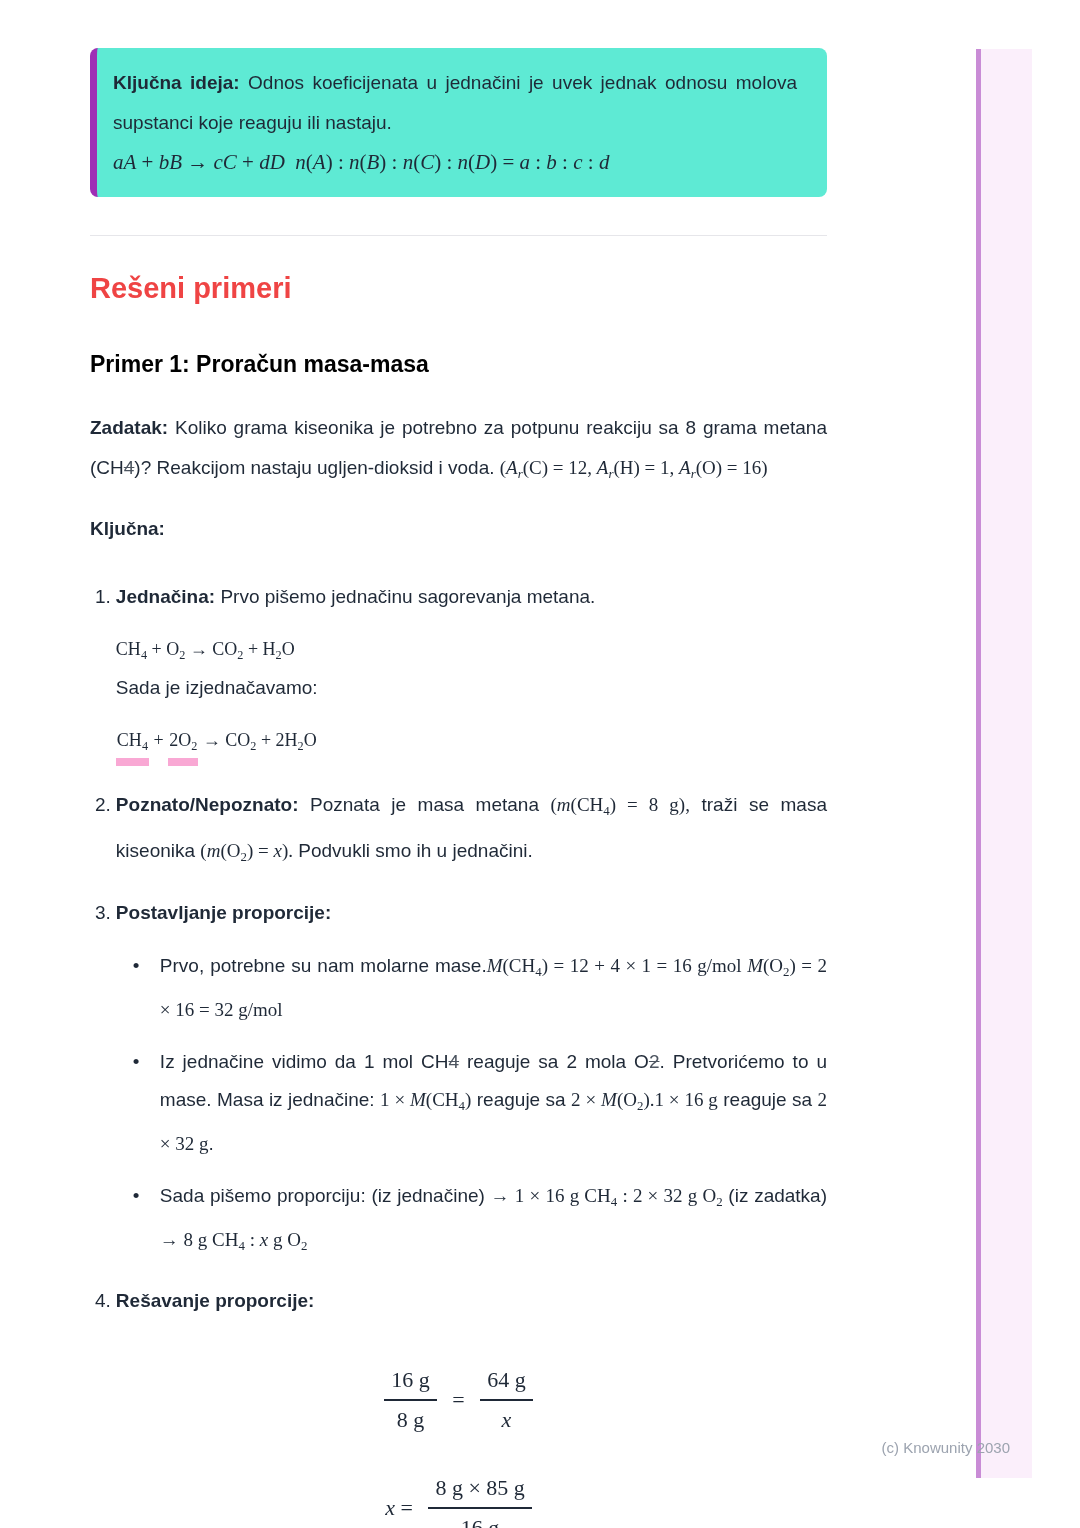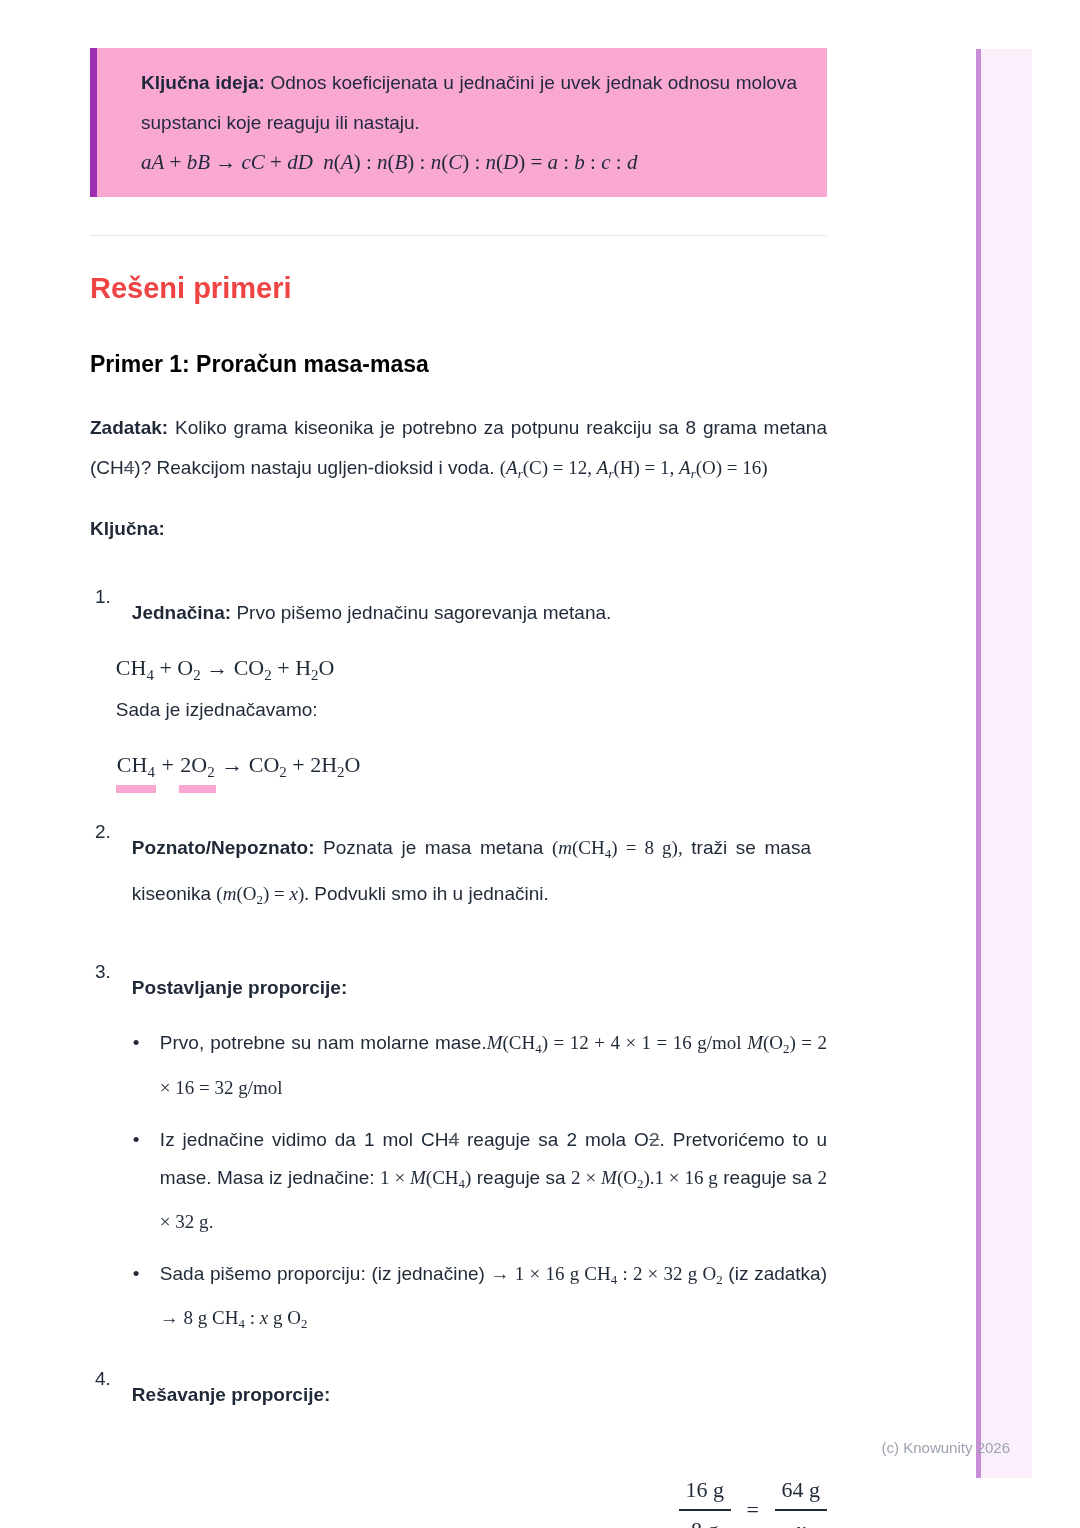--- a/index.html
+++ b/index.html
@@ -4,58 +4,58 @@
 <style>
   html,body{margin:0;padding:0;}
   body{
     width:1080px;height:1528px;position:relative;overflow:hidden;
     background:#ffffff;color:#1f2937;
     font-family:"Liberation Sans","DejaVu Sans",sans-serif;
   }
   .content{position:absolute;left:90px;top:0;width:737px;}
   
   .callout{
-    margin-top:48px;background:#f9a8d4;border-left:7px solid #9e2fb5;
-    border-radius:0;padding:15px 30px 18px 44px;
+    margin-top:48px;background:#5eead4;border-left:7px solid #9e2fb5;
+    border-radius:8px;padding:15px 30px 18px 16px;
   }
   .callout-text{font-size:19px;line-height:40px;text-align:justify;margin:0;}
   .callout-math{font-size:21px;line-height:34px;margin:2px 0 0;}
   
   .divider{height:1px;background:#e6e6ea;margin-top:38px;}
   
   .h1{font-size:29px;font-weight:700;color:#ef4444;margin:37px 0 0;line-height:1.1;}
   .h2{font-size:23px;font-weight:700;color:#000000;margin:47px 0 0;line-height:1.1;}
   
   .para{font-size:19px;line-height:40px;text-align:justify;margin:31px 0 0;}
   .solution-label{font-size:19px;line-height:40px;margin:15px 0 0;}
   
   .steps{margin-top:28px;}
   .step{display:flex;padding-left:5px;}
   .step + .step{margin-top:16px;}
   .step-marker{flex:none;margin-right:5px;font-size:19px;line-height:40px;}
   .step-body{flex:1;min-width:0;}
-  .step-title{font-size:19px;line-height:40px;text-align:justify;margin:16px;}
+  .step-title{font-size:19px;line-height:40px;text-align:justify;margin:0;}
   
-  .eq{font-size:22px;line-height:1.45;margin:19px 0 3px;}
+  .eq{font-size:18px;line-height:1.45;margin:19px 0 3px;}
   .note{font-size:19px;line-height:40px;margin:2px 0 0;}
   
   .bullets{margin-top:12px;}
   .bullet{display:flex;padding-left:17px;margin-top:14px;}
   .bullet-dot{flex:none;width:13px;margin-right:14px;font-size:19px;line-height:38px;}
   .bullet-text{flex:1;min-width:0;font-size:19px;line-height:38px;text-align:justify;}
   
   .b{font-weight:700;}
   .st{text-decoration:line-through;color:#4d5560;}
   .m{font-family:"Liberation Serif","DejaVu Serif",serif;}
   .mi{font-family:"Liberation Serif","DejaVu Serif",serif;font-style:italic;}
   .msub{font-family:"Liberation Serif","DejaVu Serif",serif;font-size:0.68em;vertical-align:-0.32em;}
   .misub{font-family:"Liberation Serif","DejaVu Serif",serif;font-style:italic;font-size:0.68em;vertical-align:-0.32em;}
   .ug{display:inline-block;border-bottom:8px solid #f9a8d4;padding:0 1px 2px;}
   
-  .frac-row{margin:46px 0 0;text-align:right;font-family:"Liberation Serif","DejaVu Serif",serif;font-size:22px;}
+  .frac-row{margin:46px 0 0;text-align:center;font-family:"Liberation Serif","DejaVu Serif",serif;font-size:22px;}
   .frac-row.second{margin-top:42px;}
   .frac{display:inline-flex;flex-direction:column;align-items:center;vertical-align:middle;}
   .frac .top{padding:0 7px 6px;border-bottom:2px solid #1f2937;white-space:nowrap;}
   .frac .bot{padding:6px 7px 0;white-space:nowrap;}
   .feq{display:inline-block;margin:0 10px;vertical-align:middle;}
   .flead{display:inline-block;margin-right:10px;vertical-align:middle;}
   .fi{font-style:italic;}
   
   .right-strip{
     position:absolute;left:976px;top:49px;width:51px;height:1429px;
@@ -152,13 +152,13 @@
     <span class="frac">
       <span class="top">8 g × 85 g</span>
       <span class="bot">16 g</span>
     </span>
   </div>
 
 </div>
 
 <div class="right-strip"></div>
 
-<div class="footer">(c) Knowunity 2026</div>
+<div class="footer">(c) Knowunity 2030</div>
 
 </body></html>

